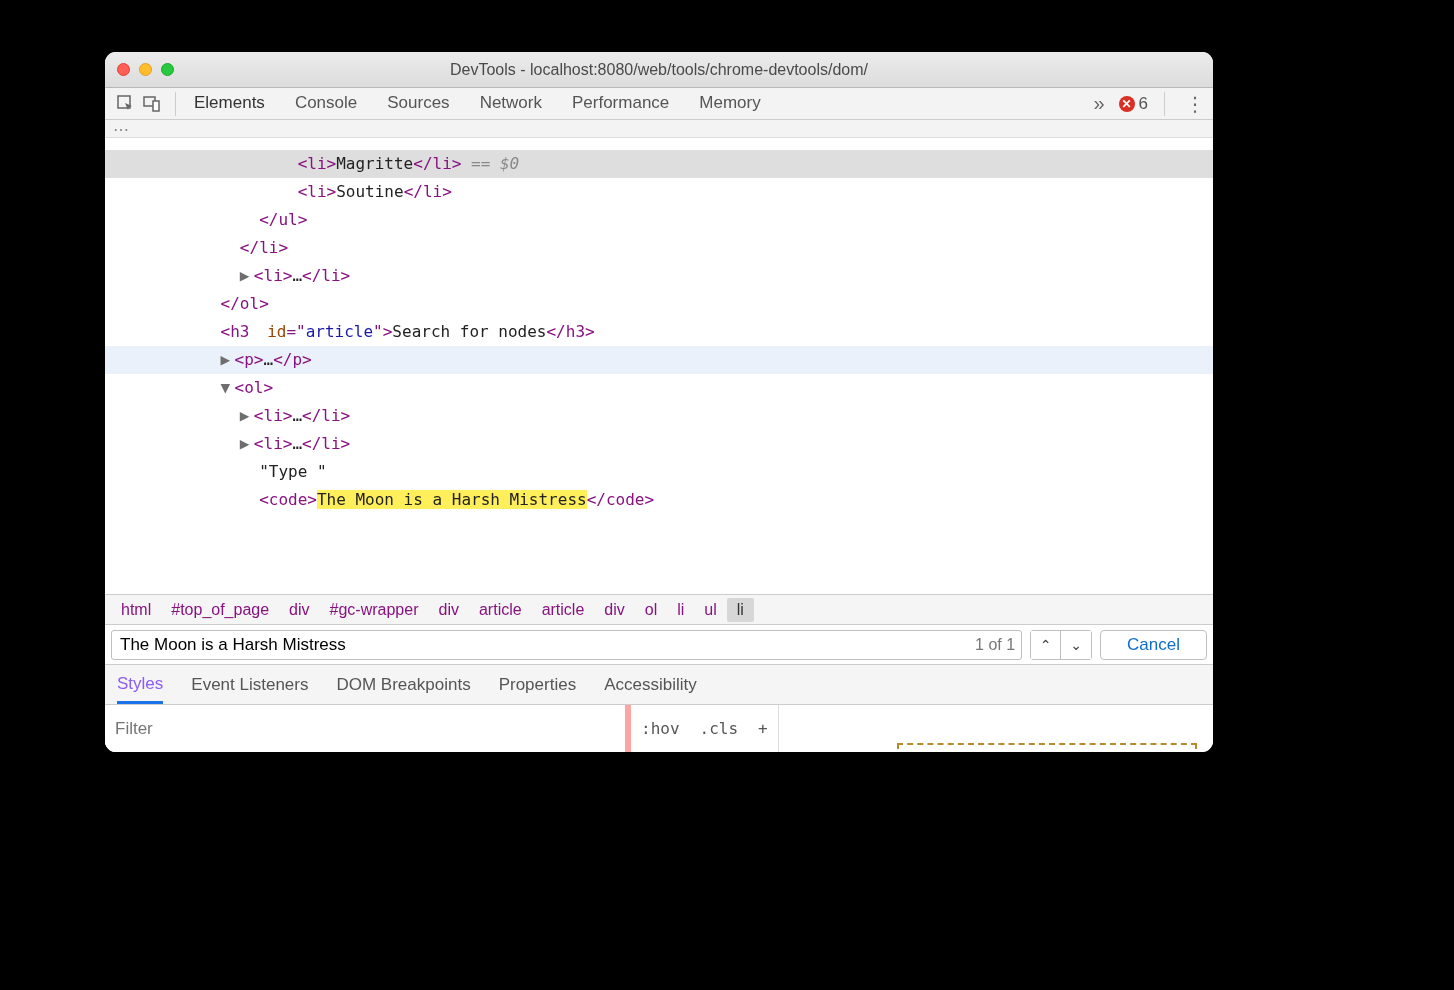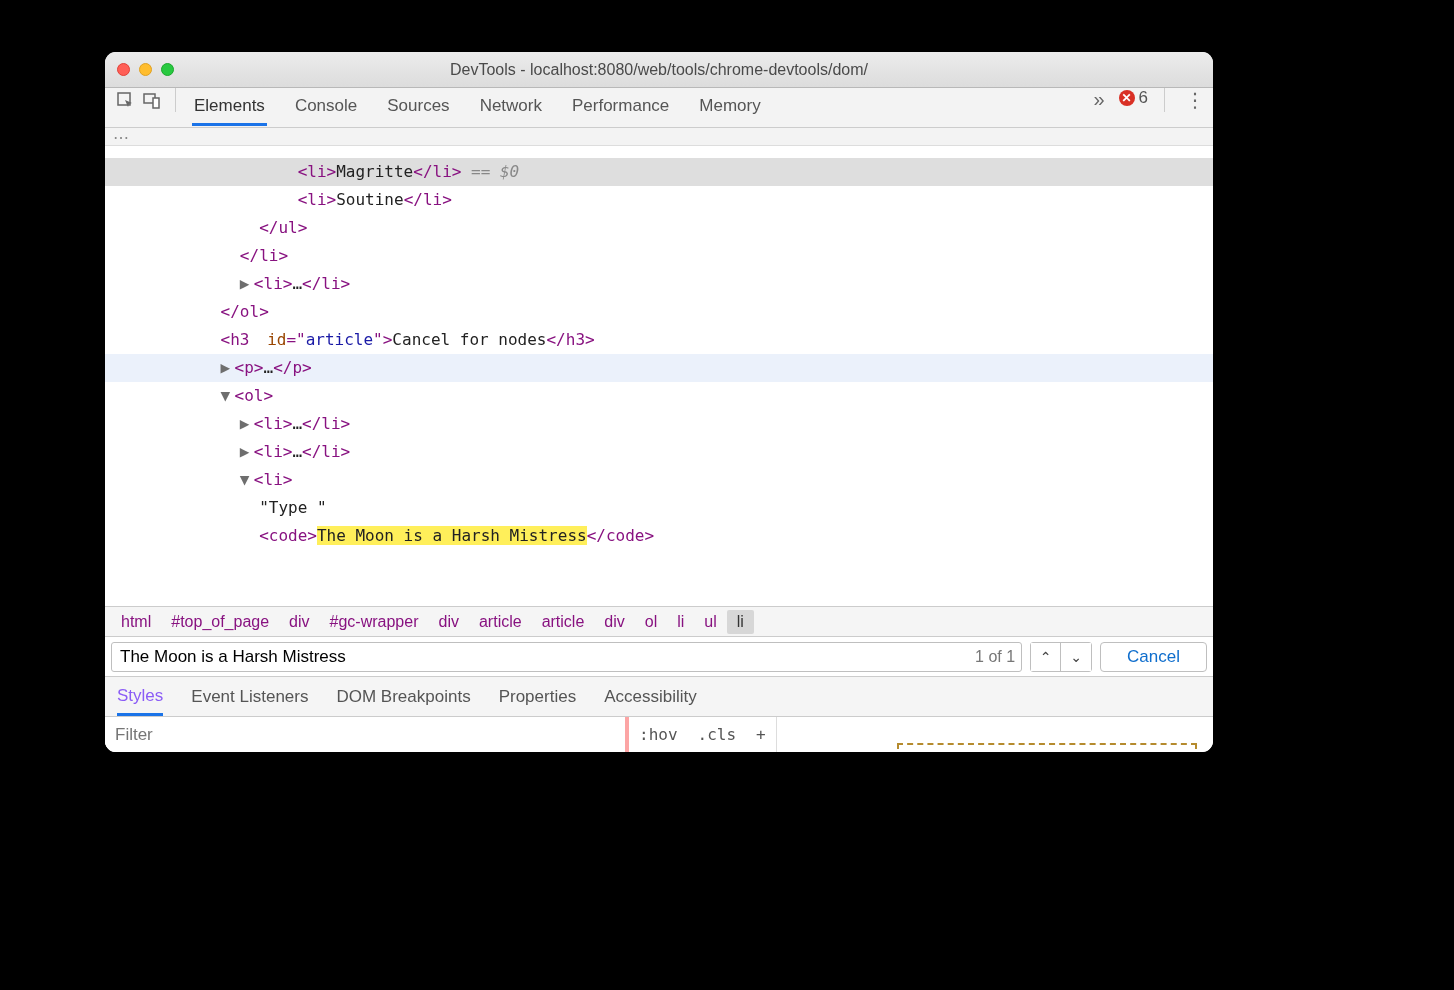--- a/index.html
+++ b/index.html
@@ -36,22 +36,22 @@
   .traffic { display: flex; gap: 9px; }
   .dot { width: 13px; height: 13px; border-radius: 50%; }
   .dot.red { background:#ff5f57; border:1px solid #e14138; }
   .dot.yellow { background:#ffbd2e; border:1px solid #dfa021; }
   .dot.green { background:#28c940; border:1px solid #1ba72c; }
   .title {
     position:absolute; left:0; right:0; text-align:center;
     font-size:16px; color:#4a4a4a; pointer-events:none;
   }
   .toolbar {
-    height: 40px;
-    display:flex; align-items:flex-start;
+    height: 32px;
+    display:flex; align-items:center;
     border-bottom:1px solid #ccc;
     background:#f3f3f3;
     padding: 0 8px;
   }
   .toolbar .iconbtn {
     width:26px; height:26px; display:flex;align-items:center;justify-content:center;
     color:#666;
   }
   .toolbar .sep { width:1px; height:24px; background:#ccc; margin:0 10px; }
   .tabs { display:flex; gap:26px; margin-left:6px; font-size:17px; color:#555;}
@@ -104,24 +104,24 @@
   .nav button{width:30px;background:#fff;border:none;border-right:1px solid #bfbfbf;font-size:14px;color:#444;cursor:pointer;}
   .nav button:last-child{border-right:none;}
   .cancel{height:30px;padding:0 26px;border:1px solid #bfbfbf;border-radius:4px;background:#fff;color:#0f6ecd;font-size:17px;cursor:pointer;}
   .subtabs{
     height:40px;border-top:1px solid #ccc;display:flex;align-items:center;gap:28px;
     padding:0 12px;font-size:17px;color:#555;background:#f5f5f5;
   }
   .subtabs span{padding:8px 0 7px;cursor:pointer;}
   .subtabs span.active{color:#8b5cf6;border-bottom:3px solid #1a73e8;}
   .stylesbar{
-    height:36px;border-top:1px solid #ccc;display:flex;align-items:stretch;background:#fff;
+    height:48px;border-top:1px solid #ccc;display:flex;align-items:stretch;background:#fff;
   }
   .stylesbar input{flex:0 0 520px;border:none;outline:none;font-size:17px;padding:0 10px;color:#555;font-family:inherit;}
-  .stylesbar .btns{display:flex;align-items:center;border-left:4px solid #fca5a5;}
+  .stylesbar .btns{display:flex;align-items:center;border-left:6px solid #fca5a5;}
   .stylesbar .btns span{padding:0 10px;color:#555;font-family:Menlo,monospace;font-size:16px;cursor:pointer;}
   .stylesbar .rule{flex:1;border-left:1px solid #ddd;display:flex;align-items:flex-end;justify-content:flex-end;padding:0 16px 3px 0;}
   .dashed{width:300px;height:6px;border:2px dashed #b58b2e;border-bottom:none;}
   svg{display:block;}
 </style>
 </head>
 <body>
 
 <div class="window">
 
@@ -168,26 +168,25 @@
 
   <div class="subbar">⋯</div>
 
   <div class="dom" id="dom">
       <div class="row sel">                    <span class="tag">&lt;li&gt;</span><span class="txt">Magritte</span><span class="tag">&lt;/li&gt;</span><span class="hint"> == $0</span></div>
       <div class="row">                    <span class="tag">&lt;li&gt;</span><span class="txt">Soutine</span><span class="tag">&lt;/li&gt;</span></div>
       <div class="row">                <span class="tag">&lt;/ul&gt;</span></div>
       <div class="row">              <span class="tag">&lt;/li&gt;</span></div>
       <div class="row">              <span class="arrow">▶</span><span class="tag">&lt;li&gt;</span><span class="txt">…</span><span class="tag">&lt;/li&gt;</span></div>
       <div class="row">            <span class="tag">&lt;/ol&gt;</span></div>
-      <div class="row">            <span class="tag">&lt;h3 </span><span class="attrn">id</span><span class="tag">="</span><span class="attrv">article</span><span class="tag">"&gt;</span><span class="txt">Cancel for nodes</span><span class="tag">&lt;/h3&gt;</span></div>
+      <div class="row">            <span class="tag">&lt;h3 </span><span class="attrn">id</span><span class="tag">="</span><span class="attrv">article</span><span class="tag">"&gt;</span><span class="txt">Search for nodes</span><span class="tag">&lt;/h3&gt;</span></div>
       <div class="row hov">            <span class="arrow">▶</span><span class="tag">&lt;p&gt;</span><span class="txt">…</span><span class="tag">&lt;/p&gt;</span></div>
       <div class="row">            <span class="arrow">▼</span><span class="tag">&lt;ol&gt;</span></div>
       <div class="row">              <span class="arrow">▶</span><span class="tag">&lt;li&gt;</span><span class="txt">…</span><span class="tag">&lt;/li&gt;</span></div>
       <div class="row">              <span class="arrow">▶</span><span class="tag">&lt;li&gt;</span><span class="txt">…</span><span class="tag">&lt;/li&gt;</span></div>
-      <div class="row">              <span class="arrow">▼</span><span class="tag">&lt;li&gt;</span></div>
       <div class="row">                <span class="txt">"Type "</span></div>
       <div class="row">                <span class="tag">&lt;code&gt;</span><span class="txt hl">The Moon is a Harsh Mistress</span><span class="tag">&lt;/code&gt;</span></div>
     </div>
 
   <div class="crumbs" id="crumbs">
       <span>html</span>
       <span>#top_of_page</span>
       <span>div</span>
       <span>#gc-wrapper</span>
       <span>div</span>

